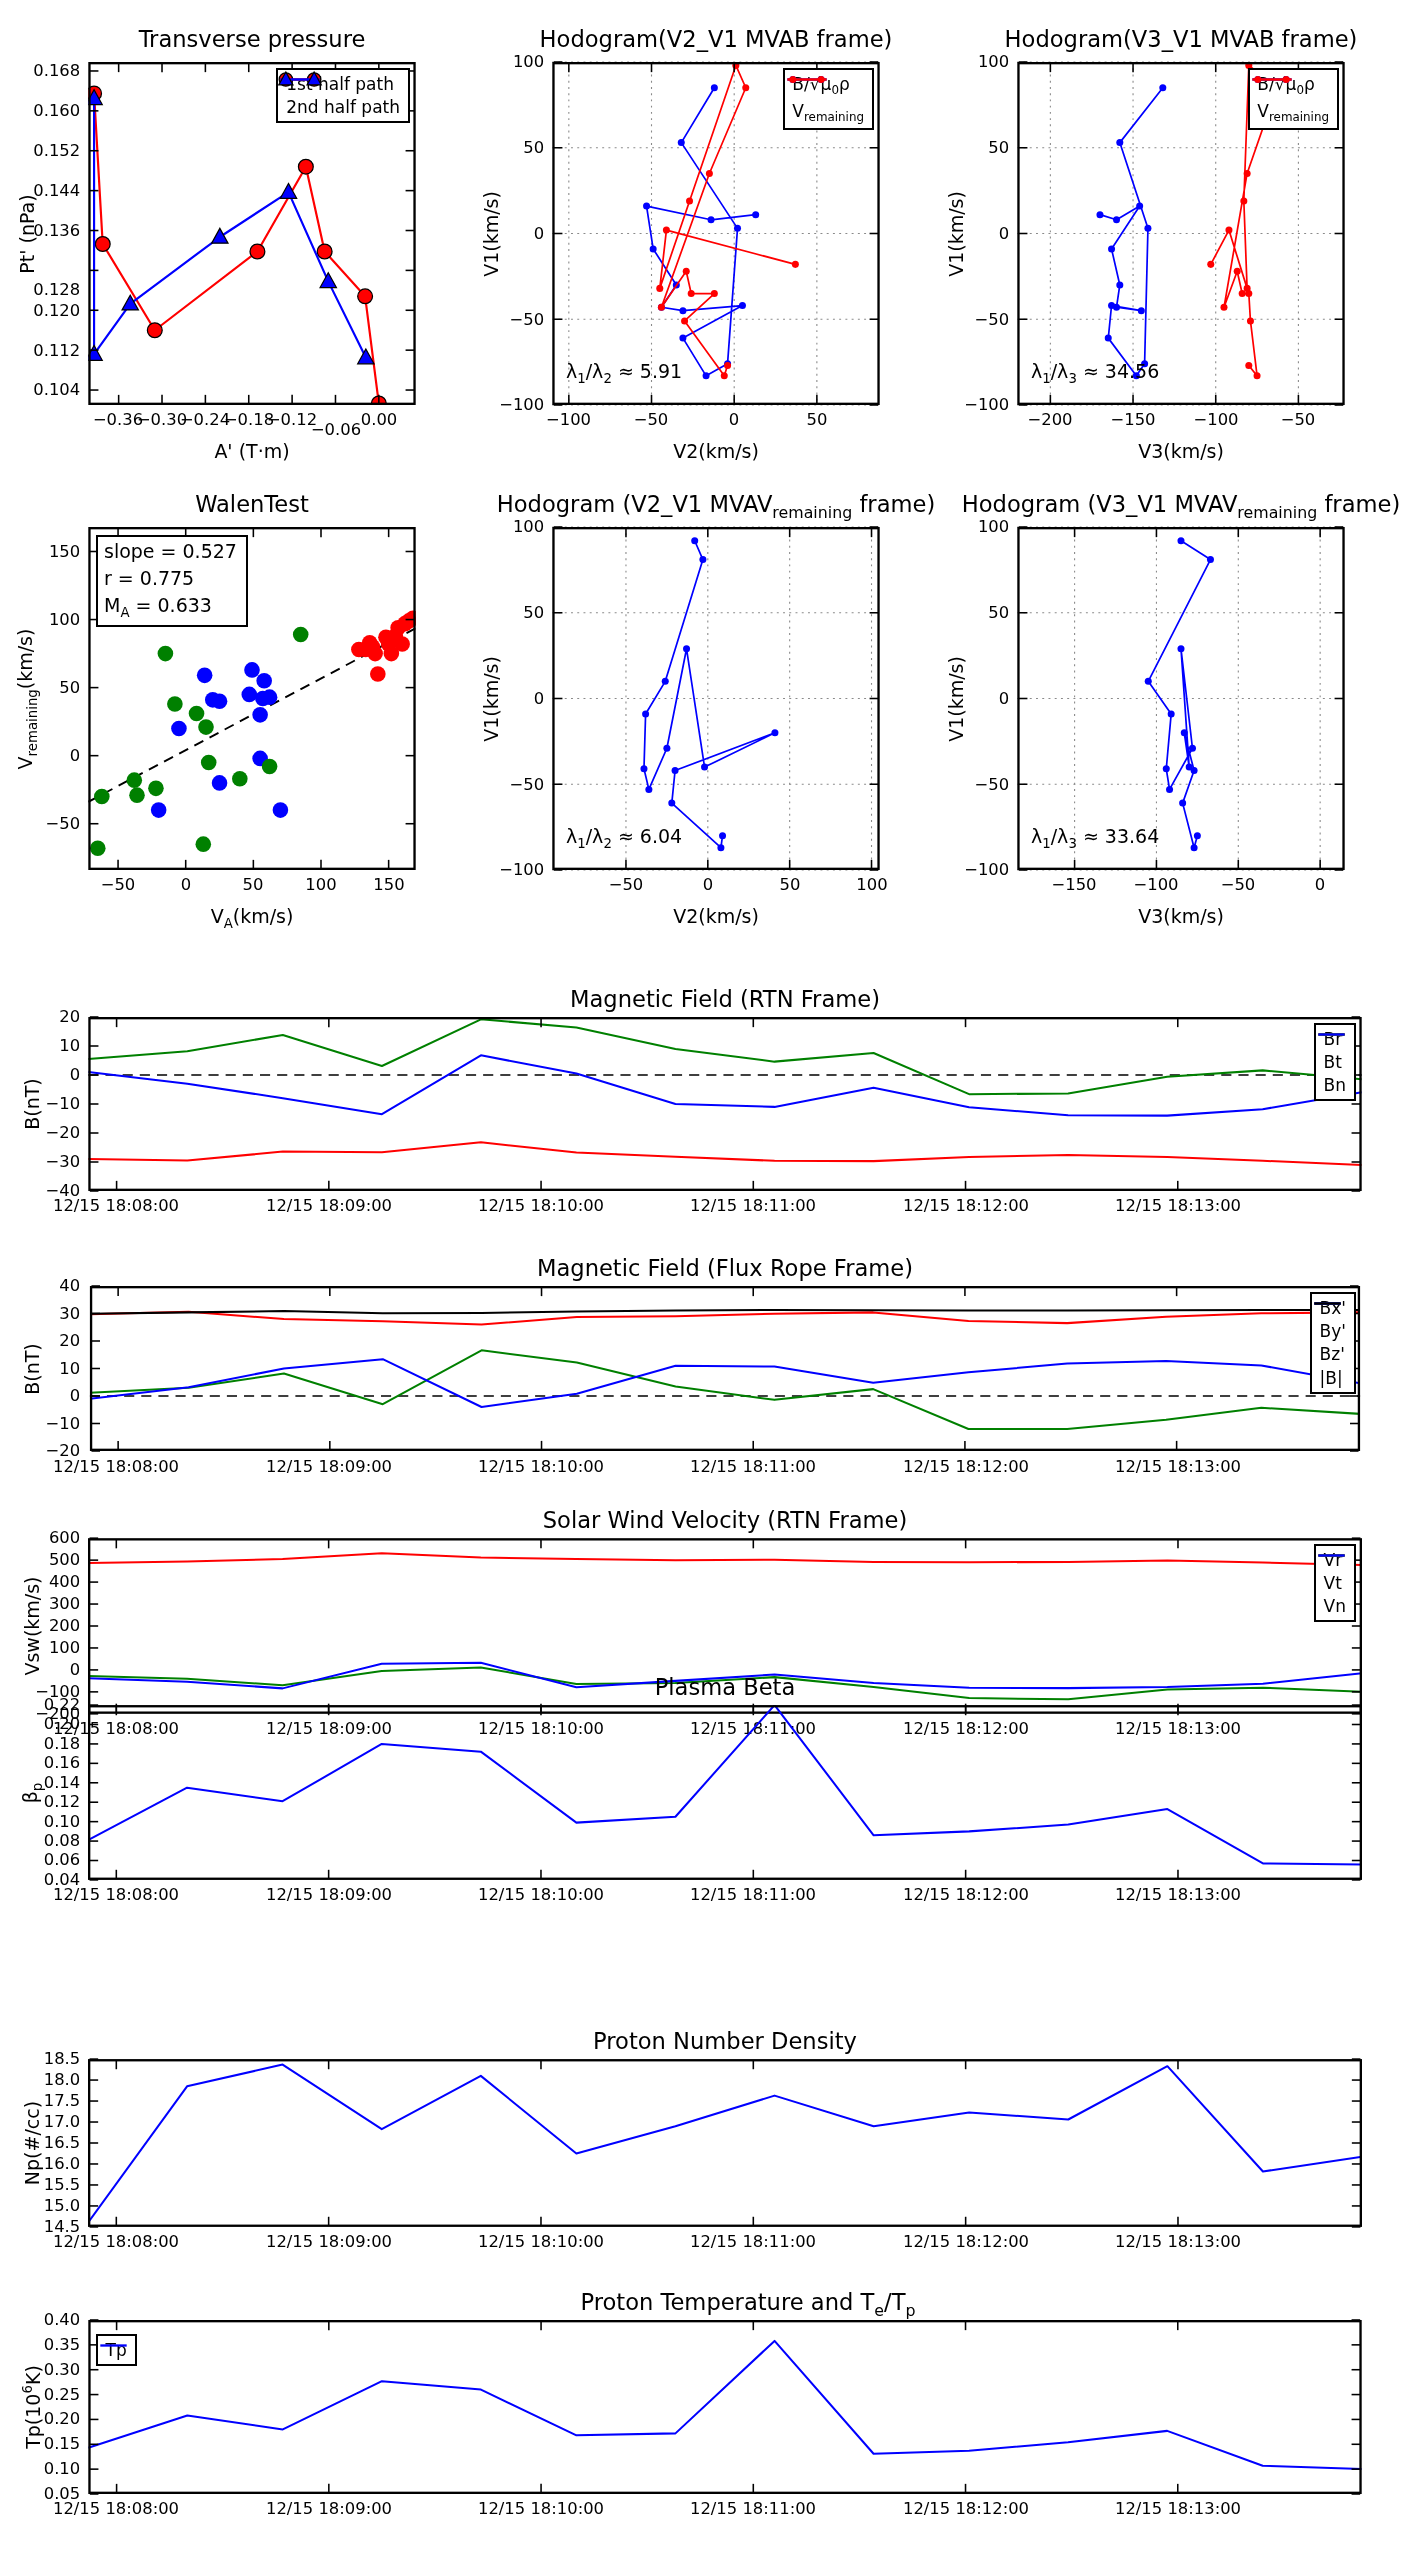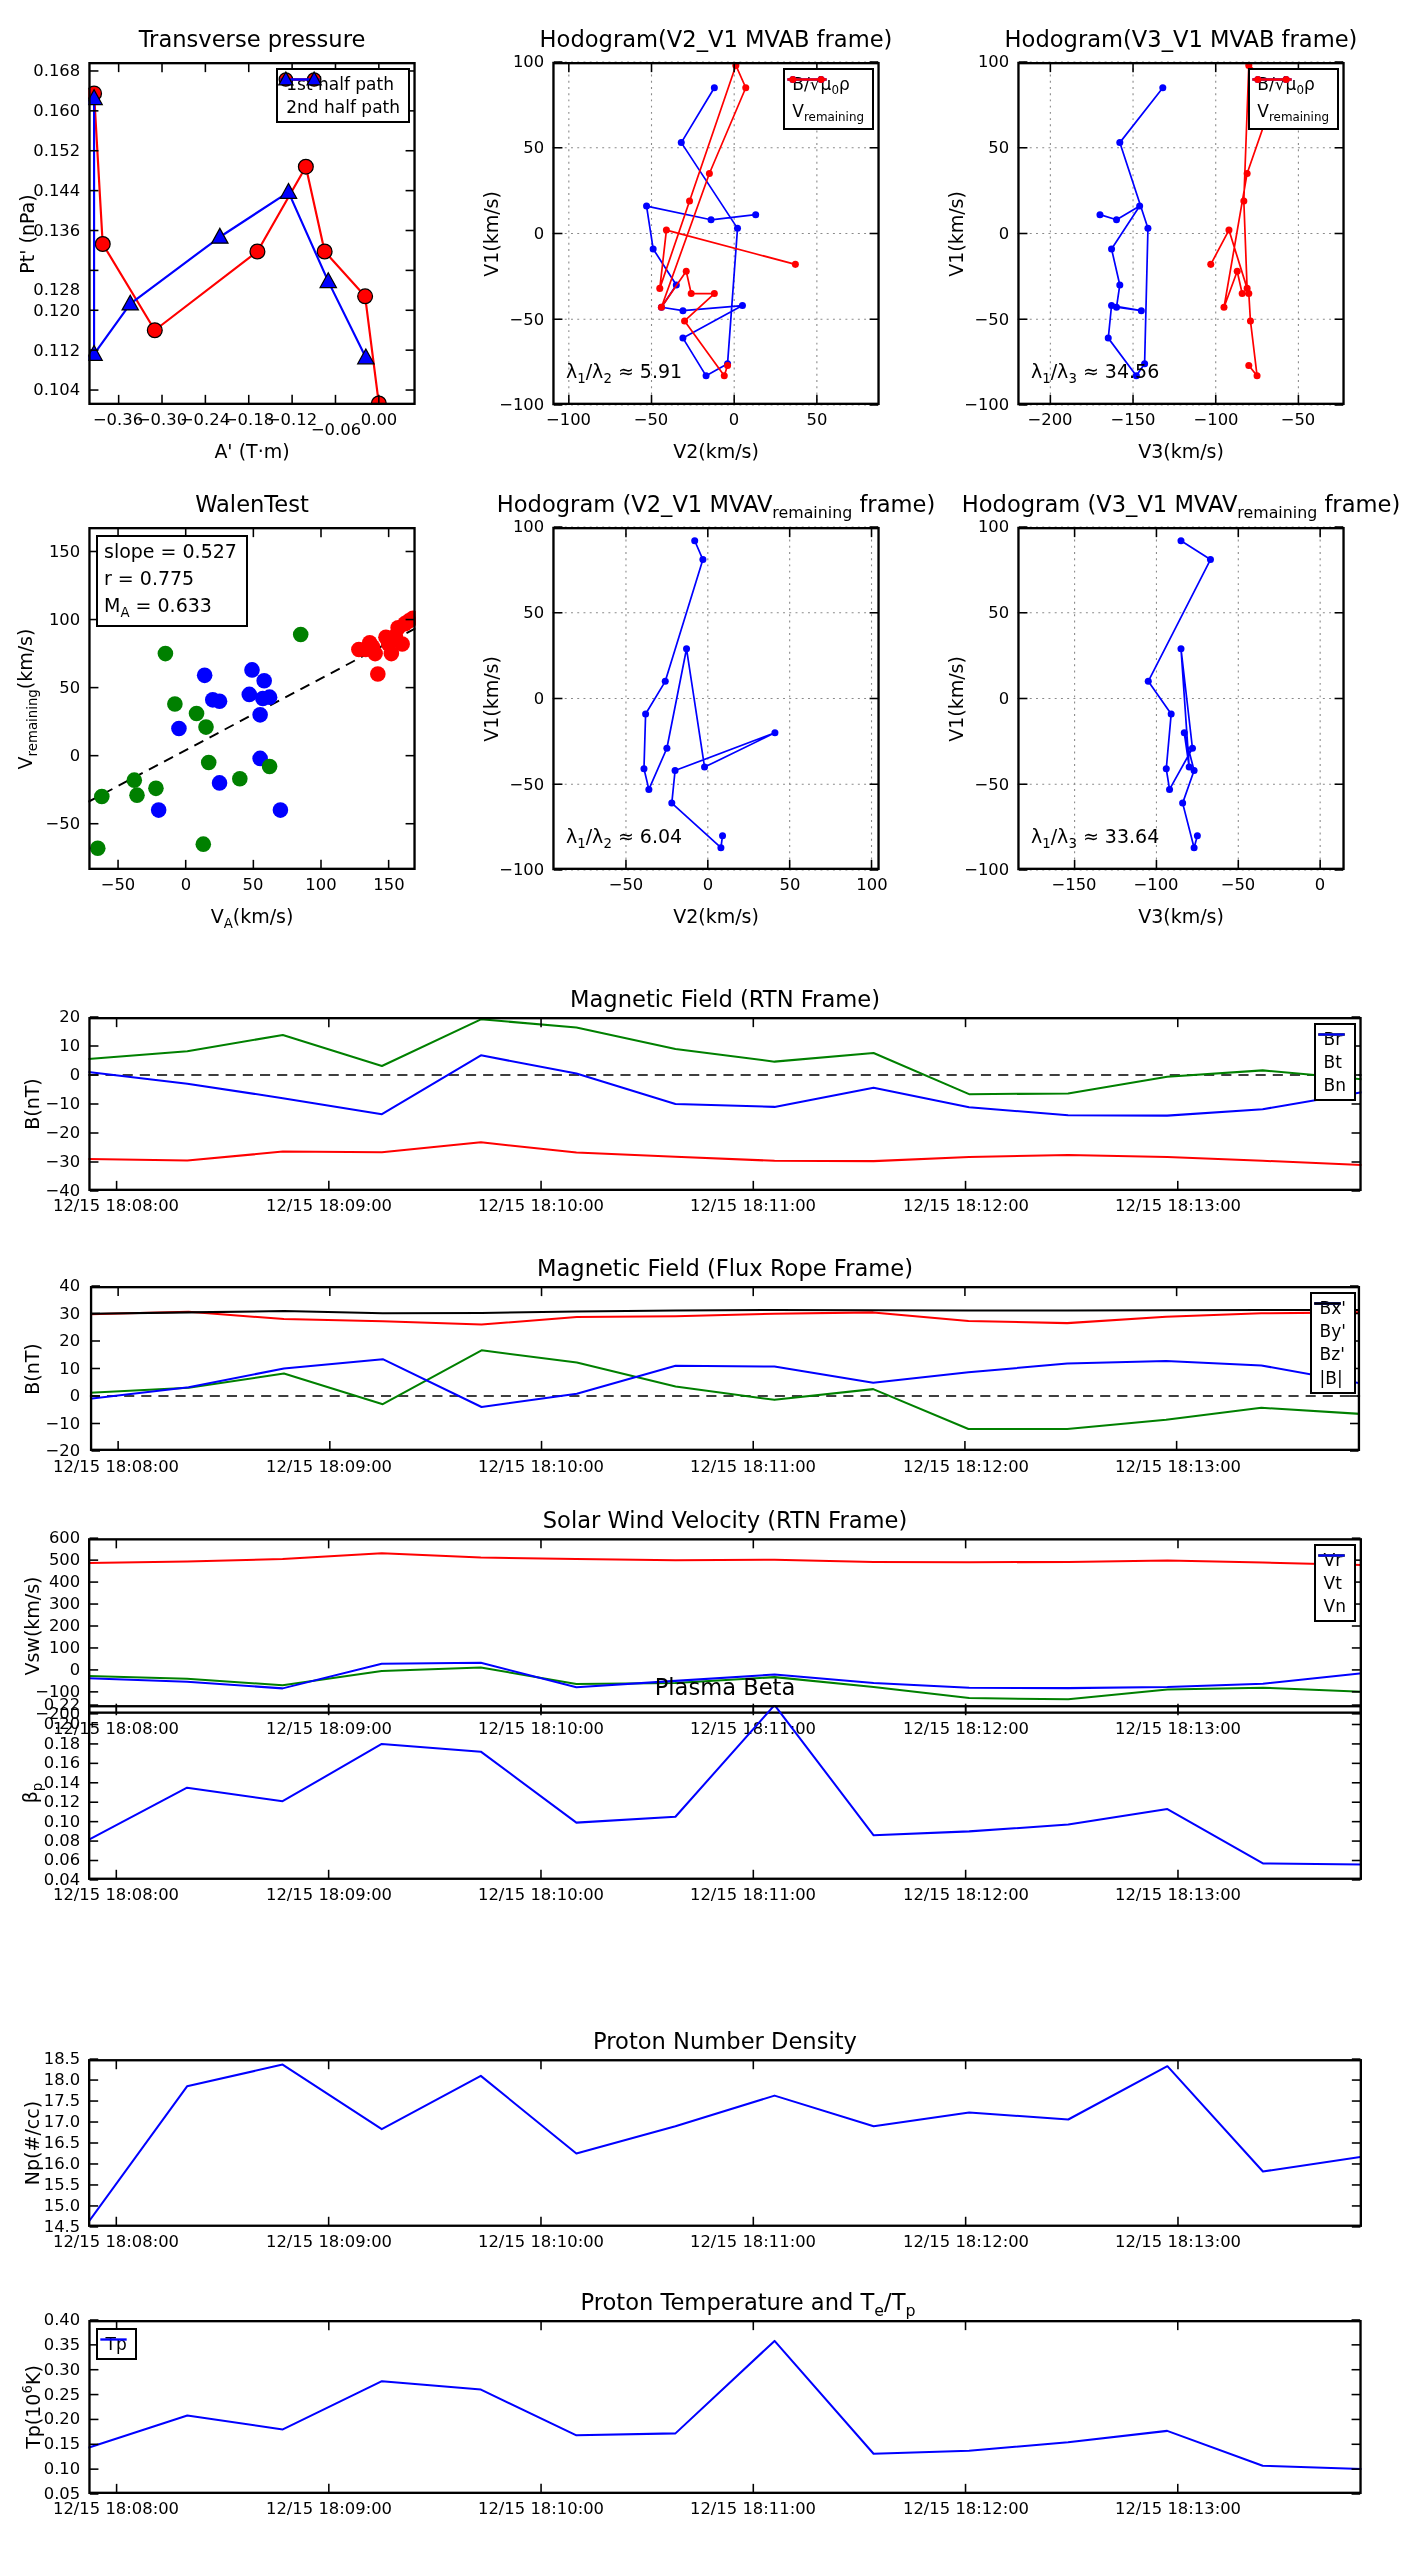--- a/index.html
+++ b/index.html
@@ -1001,21 +1001,21 @@
       <div class="tick ytick" style="left: -7.8px; top: 99px;">0.20</div>
       <div class="tick ytick" style="left: -7.8px; top: 124px;">0.15</div>
       <div class="tick ytick" style="left: -7.8px; top: 149px;">0.10</div>
       <div class="tick ytick" style="left: -7.8px; top: 174px;">0.05</div>
       <div class="tick xtick" style="top: 181px; left: 28px;">12/15 18:08:00</div>
       <div class="tick xtick" style="top: 181px; left: 241px;">12/15 18:09:00</div>
       <div class="tick xtick" style="top: 181px; left: 453px;">12/15 18:10:00</div>
       <div class="tick xtick" style="top: 181px; left: 665px;">12/15 18:11:00</div>
       <div class="tick xtick" style="top: 181px; left: 878px;">12/15 18:12:00</div>
       <div class="tick xtick" style="top: 181px; left: 1090px;">12/15 18:13:00</div>
-      <div class="legend" style="left: 7.8px; top: 8px;">
+      <div class="legend" style="left: 7.8px; top: 14px;">
         <div class="legend-item">
           <svg width="31" height="19" viewBox="0 0 40 24">
             <line x1="3" x2="37" y1="12" y2="12" stroke="#0000ff" stroke-width="3"></line>
           </svg>
           <div>Tp</div>
         </div>
       </div>
     </div>
   </div>
 

